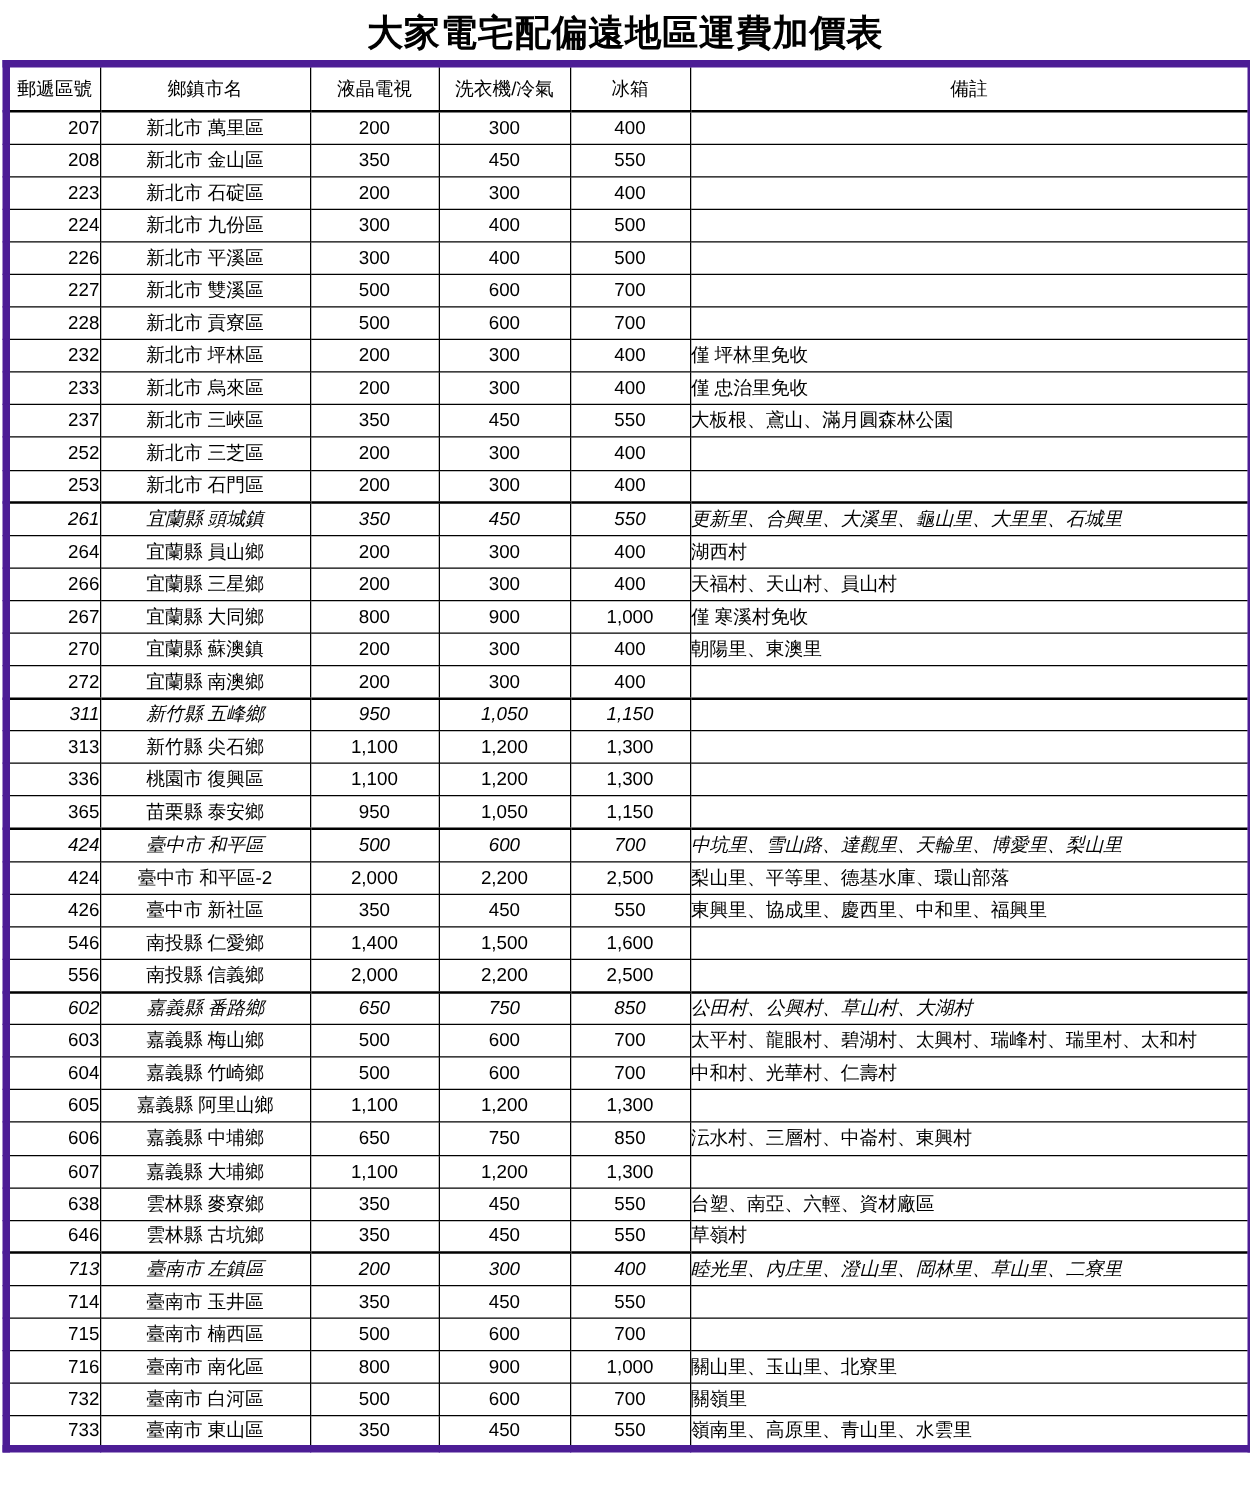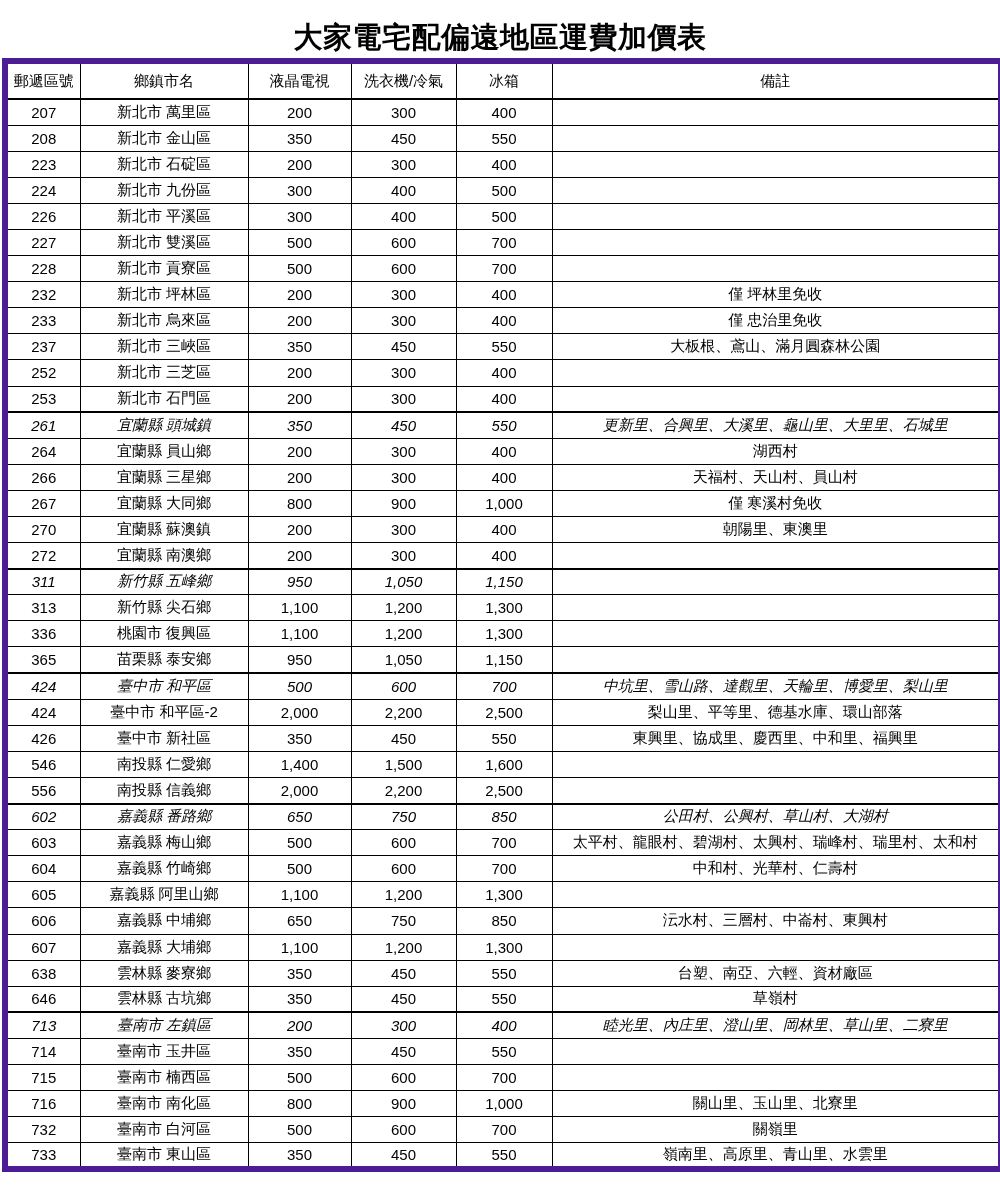--- a/index.html
+++ b/index.html
@@ -1,26 +1,26 @@
 <!DOCTYPE html>
 <html><head>
 <meta charset="utf-8">
 <style>
   html,body{margin:0;padding:0;background:#fff;color:#000;}
   body{width:1000px;height:1189px;font-family:"Liberation Sans","DejaVu Sans",sans-serif;overflow:hidden;}
-  .page-title{height:42px;padding-top:16px;text-align:center;font-size:29px;font-weight:bold;line-height:42px;letter-spacing:0.5px;}
+  .page-title{height:42px;padding-top:6px;text-align:center;font-size:29px;font-weight:bold;line-height:42px;letter-spacing:0.5px;}
   table.fee-table{border-collapse:collapse;table-layout:fixed;width:996px;margin-left:2px;border:6px solid #4c1d95;}
   .fee-table th,.fee-table td{border:1px solid #000;overflow:hidden;white-space:nowrap;font-size:15px;padding:0;vertical-align:middle;}
   .fee-table thead tr{height:38px;}
   .fee-table thead th{font-weight:normal;text-align:center;border-bottom:2px solid #000;}
   .fee-table tbody tr{height:26.1px;}
-  .c-zip{text-align:center;font-size:15.5px;}
+  .c-zip{text-align:right;font-size:15.5px;}
   .c-name{text-align:center;padding-left:5px;}
   .c-num{text-align:center;font-size:15.5px;}
-  .c-note{text-align:center;padding-left:5px;}
+  .c-note{text-align:left;padding-left:5px;}
   tr.group-start td{border-top:2.5px solid #000;font-style:italic;}
 </style>
 </head>
 <body>
 
 <div class="page-title">大家電宅配偏遠地區運費加價表</div>
 
 <table class="fee-table">
   <colgroup>
     <col style="width:75px">

